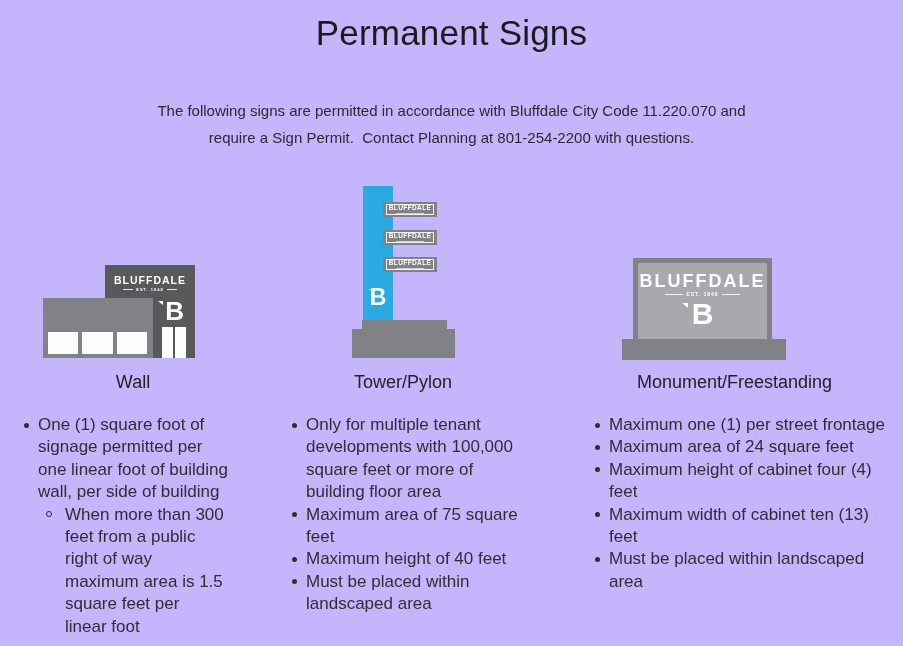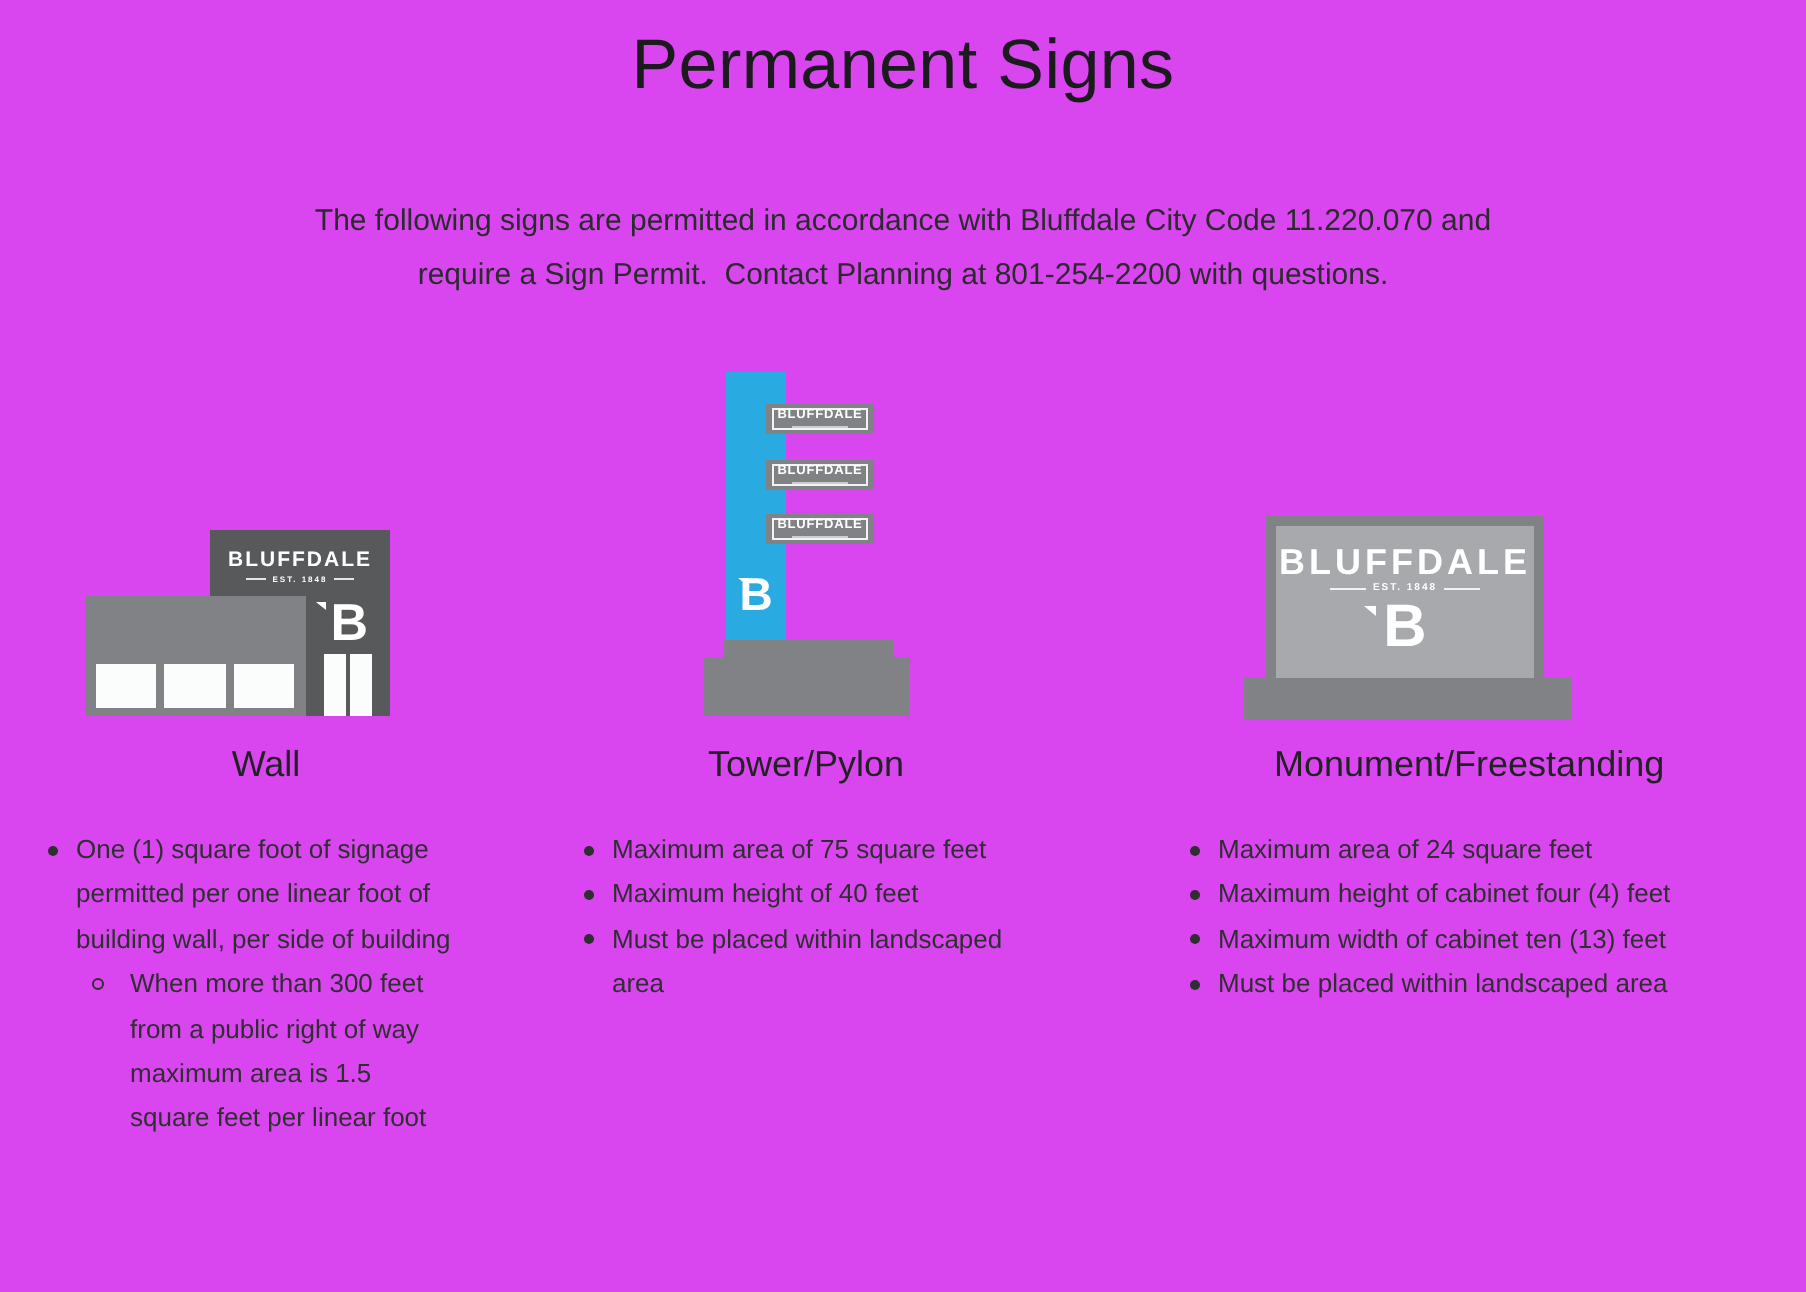--- a/index.html
+++ b/index.html
@@ -1,36 +1,36 @@
 <!DOCTYPE html>
 <html><head>
 <meta charset="utf-8">
 <style>
   html,body{margin:0;padding:0;background:#fff;}
   .page{
-    position:relative;width:903px;height:646px;background:#d946ef;overflow:hidden;
+    position:relative;width:903px;height:646px;background:#c4b5fd;overflow:hidden;
     font-family:"Liberation Sans", sans-serif;color:#2b2b2e;
   }
   
   .title{
     position:absolute;top:13px;left:0;width:903px;text-align:center;
     font-size:35px;font-weight:400;color:#1b1b1d;letter-spacing:0.2px;
   }
   .intro{position:absolute;top:97px;left:0;width:903px;text-align:center;
     font-size:15px;line-height:27px;color:#2b2b2e;}
   .intro-line{white-space:pre-wrap;}
 
   
   .sec-label{position:absolute;top:372px;font-size:18px;color:#222224;text-align:center;}
   .label-wall{left:43px;width:180px;}
   .label-pylon{left:313px;width:180px;}
   .label-monument{left:603px;width:192px;margin-left:34px;}
 
   
-  .blist{position:absolute;top:414px;font-size:13px;line-height:22.4px;color:#2f2f31;}
+  .blist{position:absolute;top:414px;font-size:17px;line-height:22.4px;color:#2f2f31;}
   .list-wall{left:22px;width:212px;}
   .list-pylon{left:290px;width:238px;}
   .list-monument{left:593px;width:300px;}
   .bullet{position:relative;padding-left:16px;}
   .bullet::before{content:"";position:absolute;left:2px;top:8.5px;width:5px;height:5px;
     border-radius:50%;background:#2f2f31;}
   .sub-bullet{position:relative;margin-left:23px;padding-left:20px;width:160px;}
   .sub-bullet::before{content:"";position:absolute;left:1px;top:7.5px;width:6px;height:6px;
     border-radius:50%;border:1.6px solid #2f2f31;background:transparent;box-sizing:border-box;}
 
@@ -158,25 +158,27 @@
   <div class="sec-label label-wall">Wall</div>
   <div class="sec-label label-pylon">Tower/Pylon</div>
   <div class="sec-label label-monument">Monument/Freestanding</div>
 
   <div class="blist list-wall">
     <div class="bullet">One (1) square foot of signage permitted per one linear foot of building wall, per side of building</div>
     <div class="sub-bullet">When more than 300 feet from a public right of way maximum area is 1.5 square feet per linear foot</div>
   </div>
 
   <div class="blist list-pylon">
+    <div class="bullet">Only for multiple tenant developments with 100,000 square feet or more of building floor area</div>
     <div class="bullet">Maximum area of 75 square feet</div>
     <div class="bullet">Maximum height of 40 feet</div>
     <div class="bullet">Must be placed within landscaped area</div>
   </div>
 
   <div class="blist list-monument">
+    <div class="bullet">Maximum one (1) per street frontage</div>
     <div class="bullet">Maximum area of 24 square feet</div>
     <div class="bullet">Maximum height of cabinet four (4) feet</div>
     <div class="bullet">Maximum width of cabinet ten (13) feet</div>
     <div class="bullet">Must be placed within landscaped area</div>
   </div>
 
 </div>
 
 </body></html>

